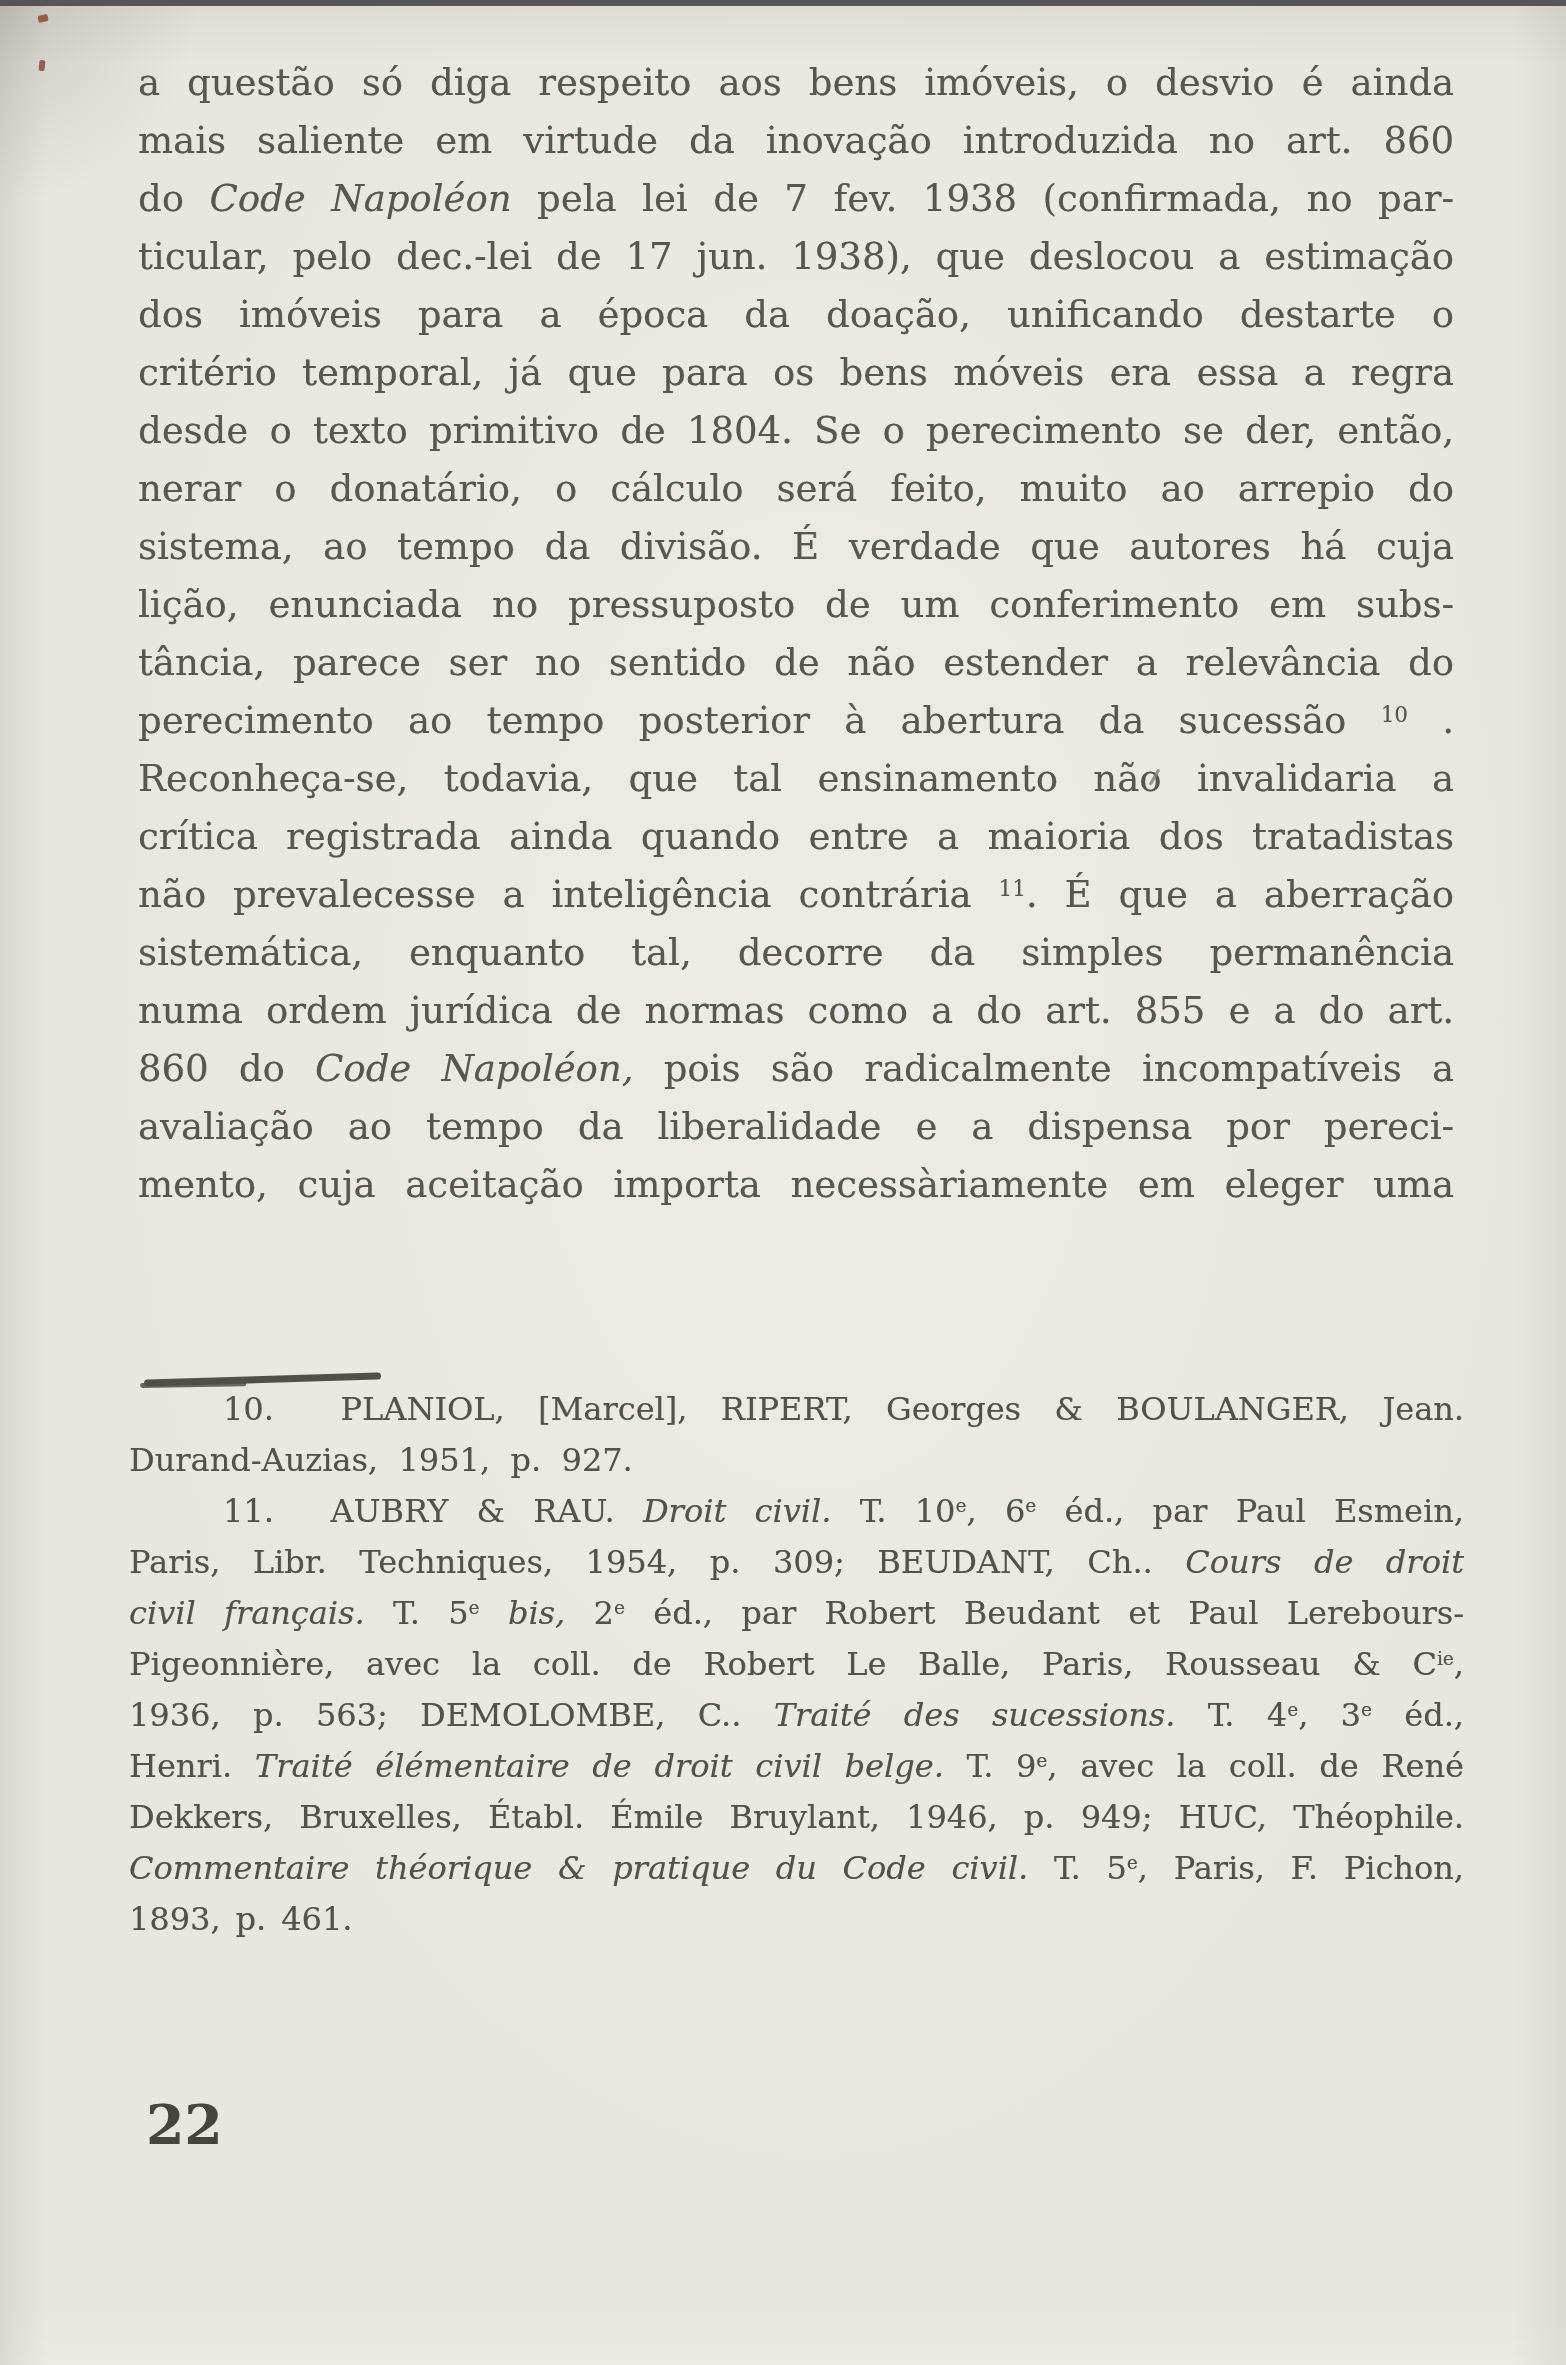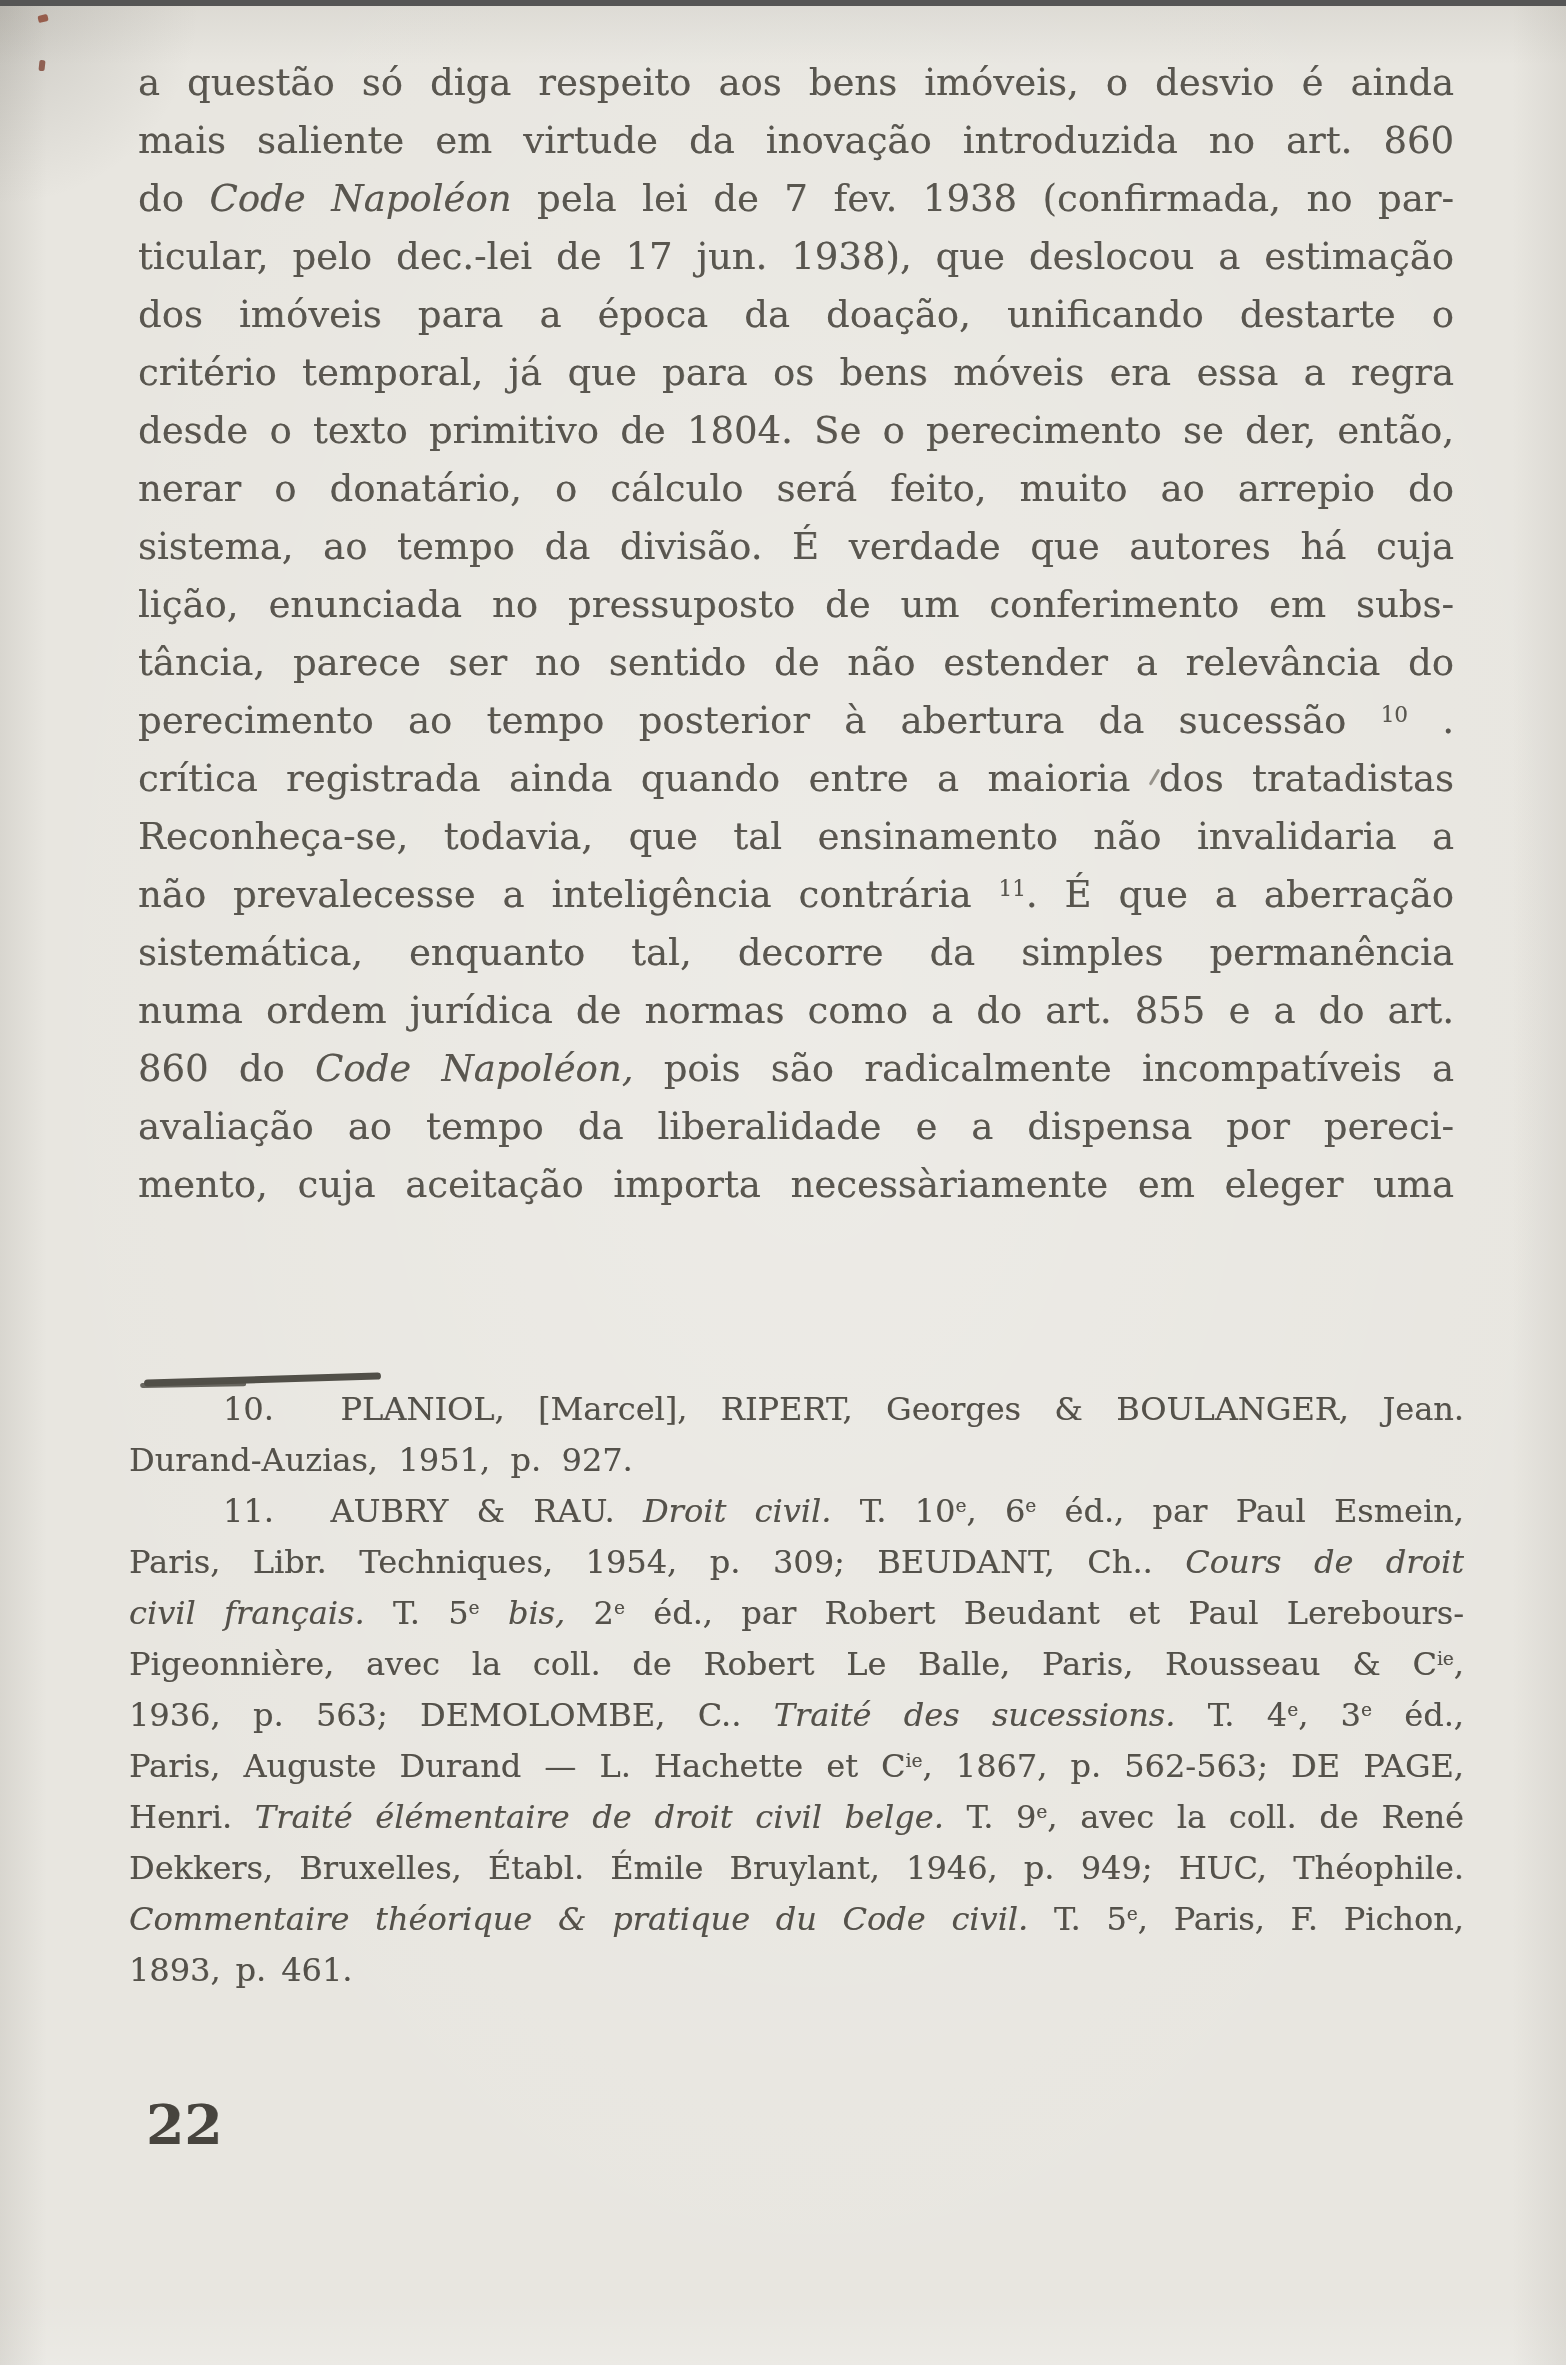--- a/index.html
+++ b/index.html
@@ -83,43 +83,42 @@
       <div class="bline jline"><span>do </span><span class="it">Code Napoléon</span><span> pela lei de 7 fev. 1938 (confirmada, no par-</span></div>
       <div class="bline jline"><span>ticular, pelo dec.-lei de 17 jun. 1938), que deslocou a estimação</span></div>
       <div class="bline jline"><span>dos imóveis para a época da doação, unificando destarte o</span></div>
       <div class="bline jline"><span>critério temporal, já que para os bens móveis era essa a regra</span></div>
       <div class="bline jline"><span>desde o texto primitivo de 1804. Se o perecimento se der, então,</span></div>
       <div class="bline jline"><span>nerar o donatário, o cálculo será feito, muito ao arrepio do</span></div>
       <div class="bline jline"><span>sistema, ao tempo da divisão. É verdade que autores há cuja</span></div>
       <div class="bline jline"><span>lição, enunciada no pressuposto de um conferimento em subs-</span></div>
       <div class="bline jline"><span>tância, parece ser no sentido de não estender a relevância do</span></div>
       <div class="bline jline"><span>perecimento ao tempo posterior à abertura da sucessão </span><span class="sup">10</span><span> .</span></div>
+      <div class="bline jline"><span>Reconheça-se, todavia, que tal ensinamento não invalidaria a</span></div>
       <div class="bline jline"><span>crítica registrada ainda quando entre a maioria dos tratadistas</span></div>
-      <div class="bline jline"><span>Reconheça-se, todavia, que tal ensinamento não invalidaria a</span></div>
       <div class="bline jline"><span>não prevalecesse a inteligência contrária </span><span class="sup">11</span><span>. É que a aberração</span></div>
       <div class="bline jline"><span>sistemática, enquanto tal, decorre da simples permanência</span></div>
       <div class="bline jline"><span>numa ordem jurídica de normas como a do art. 855 e a do art.</span></div>
       <div class="bline jline"><span>860 do </span><span class="it">Code Napoléon,</span><span> pois são radicalmente incompatíveis a</span></div>
       <div class="bline jline"><span>avaliação ao tempo da liberalidade e a dispensa por pereci-</span></div>
       <div class="bline jline"><span>mento, cuja aceitação importa necessàriamente em eleger uma</span></div>
     </div>
 
   <div class="stray-mark"></div>
 
   <div class="fn-rule"></div>
 
   <div class="footnotes">
       <div class="fline jline indent"><span>10.&nbsp; PLANIOL, [Marcel], RIPERT, Georges &amp; BOULANGER, Jean.</span></div>
       <div class="fline jline nojust" style="word-spacing: 0.32em;"><span>Durand-Auzias, 1951, p. 927.</span></div>
       <div class="fline jline indent"><span>11.&nbsp; AUBRY &amp; RAU. </span><span class="it">Droit civil.</span><span> T. 10</span><span class="sup">e</span><span>, 6</span><span class="sup">e</span><span> éd., par Paul Esmein,</span></div>
       <div class="fline jline"><span>Paris, Libr. Techniques, 1954, p. 309; BEUDANT, Ch.. </span><span class="it">Cours de droit</span></div>
       <div class="fline jline"><span class="it">civil français.</span><span> T. 5</span><span class="sup">e</span><span> </span><span class="it">bis,</span><span> 2</span><span class="sup">e</span><span> éd., par Robert Beudant et Paul Lerebours-</span></div>
       <div class="fline jline"><span>Pigeonnière, avec la coll. de Robert Le Balle, Paris, Rousseau &amp; C</span><span class="sup">ie</span><span>,</span></div>
       <div class="fline jline"><span>1936, p. 563; DEMOLOMBE, C.. </span><span class="it">Traité des sucessions.</span><span> T. 4</span><span class="sup">e</span><span>, 3</span><span class="sup">e</span><span> éd.,</span></div>
-      <div class="fline jline"><span>Paris, Auguste Durand — L. Hachette et C</span><span class="sup">ie</span><span>, 1867, p. 562-563; DE PAGE,</span></div>
       <div class="fline jline"><span>Henri. </span><span class="it">Traité élémentaire de droit civil belge.</span><span> T. 9</span><span class="sup">e</span><span>, avec la coll. de René</span></div>
       <div class="fline jline"><span>Dekkers, Bruxelles, Établ. Émile Bruylant, 1946, p. 949; HUC, Théophile.</span></div>
       <div class="fline jline"><span class="it">Commentaire théorique &amp; pratique du Code civil.</span><span> T. 5</span><span class="sup">e</span><span>, Paris, F. Pichon,</span></div>
       <div class="fline jline nojust" style="word-spacing: 0.15em;"><span>1893, p. 461.</span></div>
     </div>
 
   <div class="page-number">22</div>
 </div>
 
 

